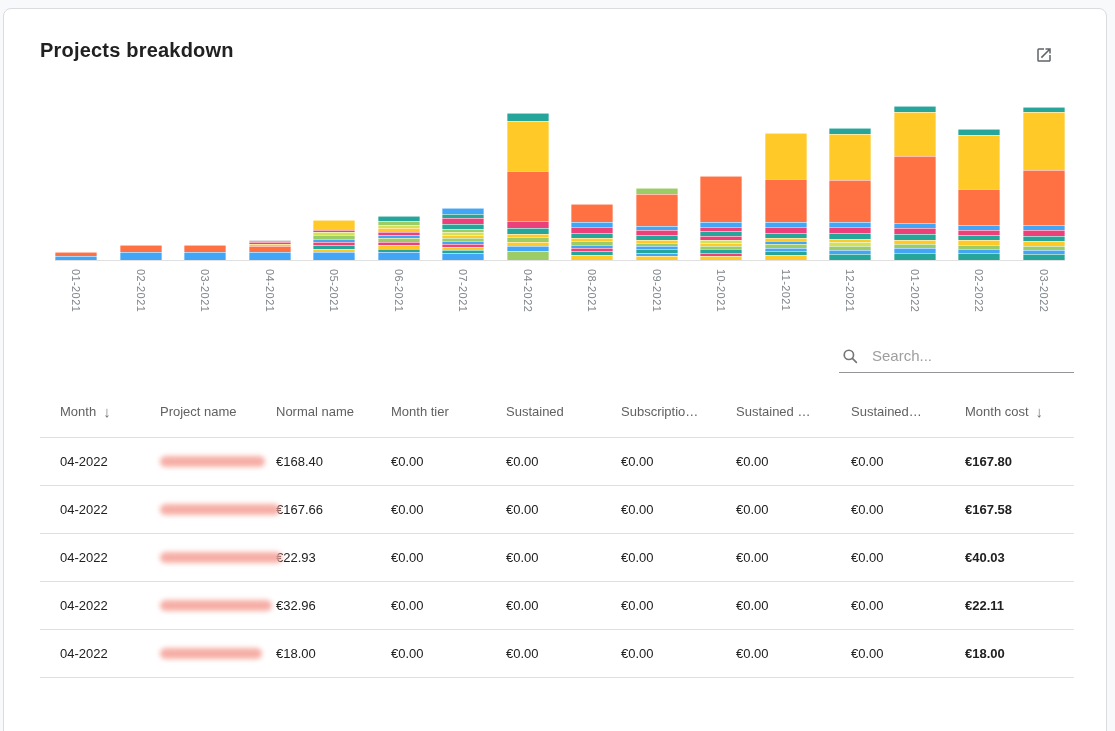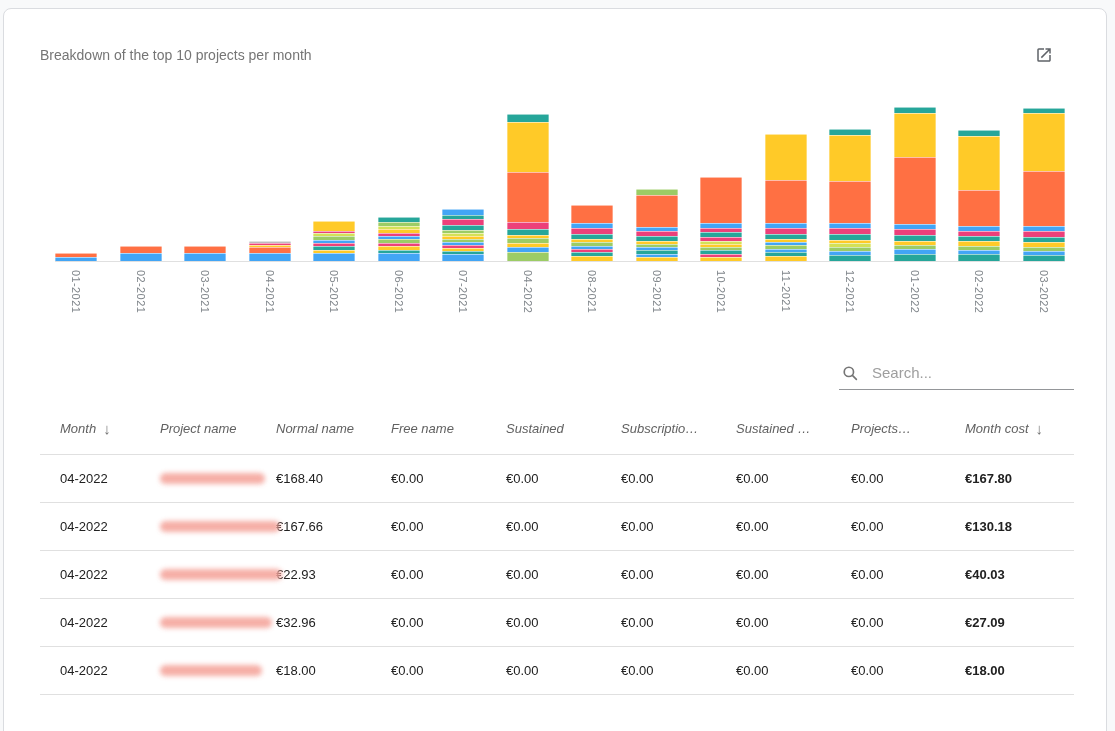--- a/index.html
+++ b/index.html
@@ -35,41 +35,41 @@
   .bar { width: 42px; display: flex; flex-direction: column-reverse; cursor: pointer; }
   .seg {
     width: 100%;
     box-shadow: inset 0 1px 0 rgba(255,255,255,.55), inset 1px 0 0 rgba(255,255,255,.35), inset -1px 0 0 rgba(255,255,255,.35);
   }
   .labels-row { display: flex; justify-content: space-between; margin-top: 9px; height: 60px; }
   .xlab { width: 42px; display: flex; justify-content: center; }
   .xlab span { writing-mode: vertical-rl; font-size: 11px; color: #80868b; letter-spacing: .4px; }
 
   
-  .search-row { display: flex; justify-content: flex-end; margin-top: 28px; }
+  .search-row { display: flex; justify-content: flex-end; margin-top: 12px; }
   .search-box {
     display: flex; align-items: center; gap: 11px;
     width: 235px; padding: 5px 2px 7px 2px;
     border-bottom: 1px solid #949699;
   }
   .search-box input {
     border: none; outline: none; background: transparent;
     font-size: 15px; color: #212121; width: 100%;
     font-family: "Liberation Sans", sans-serif;
   }
   .search-box input::placeholder { color: #9e9e9e; }
 
   
   .table { margin-top: 12px; }
   .thead, .trow {
     display: grid;
     grid-template-columns: 120px 116px 115px 115px 115px 115px 115px 114px 110px;
     align-items: center;
   }
-  .thead { height: 52px; font-size: 13px; color: #616161; font-style: italic; }
+  .thead { height: 52px; font-size: 13px; color: #616161; }
   .th { display: flex; align-items: center; gap: 7px; cursor: pointer; white-space: nowrap; overflow: hidden; }
   .th:first-child, .td:first-child { padding-left: 20px; }
   .sort-arrow { font-size: 15px; color: #757575; }
   .tbody { border-bottom: 1px solid #e0e0e0; }
   .trow { height: 48px; border-top: 1px solid #e0e0e0; font-size: 13px; }
   .td { white-space: nowrap; }
   .td.actual { font-weight: 700; }
   .td.project { position: relative; overflow: visible; z-index: 2; }
   .blob { height: 11px; border-radius: 6px; background: #f5a69d; filter: blur(2.5px); opacity: .9; }
   .trow:nth-child(1) .blob { width: 105px; }
@@ -77,21 +77,21 @@
   .trow:nth-child(3) .blob { width: 122px; }
   .trow:nth-child(4) .blob { width: 112px; }
   .trow:nth-child(5) .blob { width: 102px; }
 </style>
 </head>
 <body>
 
 <div class="card">
   <div class="card-inner">
 
-    <div class="subtitle">Breakdown of the top 10 projects per month</div>
+    <div class="title">Projects breakdown</div>
 
     <button class="open-btn" title="">
       <span style="display:flex">
         <svg width="18" height="18" viewBox="0 0 24 24" fill="#5f6368">
           <path d="M19 19H5V5h7V3H5a2 2 0 0 0-2 2v14a2 2 0 0 0 2 2h14c1.1 0 2-.9 2-2v-7h-2v7zM14 3v2h3.59l-9.83 9.83 1.41 1.41L19 6.41V10h2V3h-7z"></path>
         </svg>
       </span>
     </button>
 
     <div class="chart">
@@ -338,33 +338,33 @@
             <span>Month</span>
             <span class="sort-arrow">↓</span>
           </div>
           <div class="th">
             <span>Project name</span>
           </div>
           <div class="th">
             <span>Normal name</span>
           </div>
           <div class="th">
-            <span>Free name</span>
+            <span>Month tier</span>
           </div>
           <div class="th">
             <span>Sustained</span>
           </div>
           <div class="th">
             <span>Subscriptio…</span>
           </div>
           <div class="th">
             <span>Sustained …</span>
           </div>
           <div class="th">
-            <span>Projects…</span>
+            <span>Sustained…</span>
           </div>
           <div class="th">
             <span>Month cost</span>
             <span class="sort-arrow">↓</span>
           </div>
         </div>
       <div class="tbody">
           <div class="trow">
             <div class="td">04-2022</div>
             <div class="td project">
@@ -382,21 +382,21 @@
             <div class="td">04-2022</div>
             <div class="td project">
               <div class="blob"></div>
             </div>
             <div class="td">€167.66</div>
             <div class="td">€0.00</div>
             <div class="td">€0.00</div>
             <div class="td">€0.00</div>
             <div class="td">€0.00</div>
             <div class="td">€0.00</div>
-            <div class="td actual">€130.18</div>
+            <div class="td actual">€167.58</div>
           </div>
           <div class="trow">
             <div class="td">04-2022</div>
             <div class="td project">
               <div class="blob"></div>
             </div>
             <div class="td">€22.93</div>
             <div class="td">€0.00</div>
             <div class="td">€0.00</div>
             <div class="td">€0.00</div>
@@ -408,21 +408,21 @@
             <div class="td">04-2022</div>
             <div class="td project">
               <div class="blob"></div>
             </div>
             <div class="td">€32.96</div>
             <div class="td">€0.00</div>
             <div class="td">€0.00</div>
             <div class="td">€0.00</div>
             <div class="td">€0.00</div>
             <div class="td">€0.00</div>
-            <div class="td actual">€27.09</div>
+            <div class="td actual">€22.11</div>
           </div>
           <div class="trow">
             <div class="td">04-2022</div>
             <div class="td project">
               <div class="blob"></div>
             </div>
             <div class="td">€18.00</div>
             <div class="td">€0.00</div>
             <div class="td">€0.00</div>
             <div class="td">€0.00</div>

